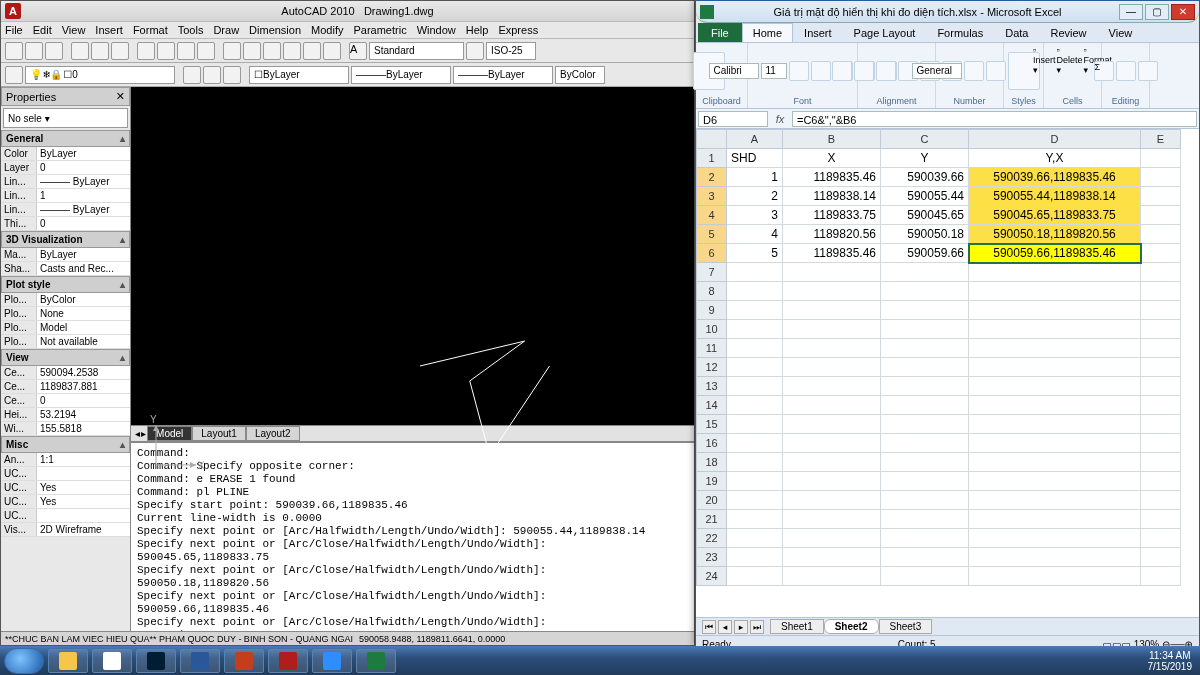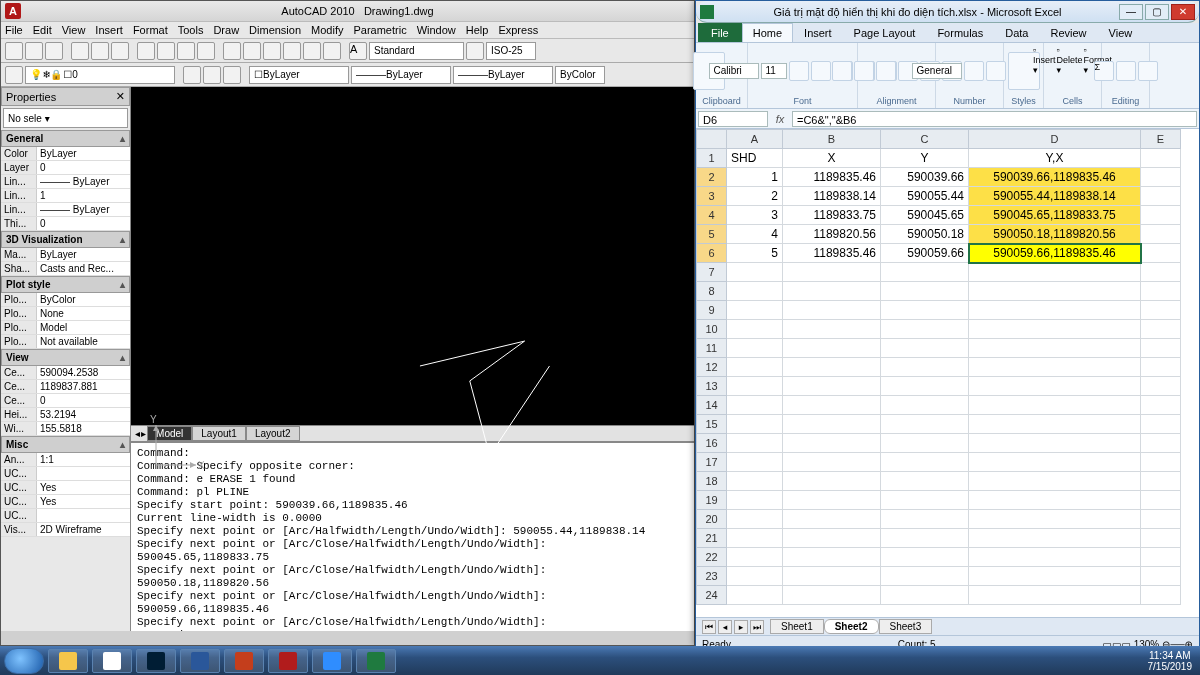--- a/index.html
+++ b/index.html
@@ -290,20 +290,24 @@
 Specify next point or [Arc/Close/Halfwidth/Length/Undo/Width]:
 590045.65,1189833.75
 Specify next point or [Arc/Close/Halfwidth/Length/Undo/Width]:
 590050.18,1189820.56
 Specify next point or [Arc/Close/Halfwidth/Length/Undo/Width]:
 590059.66,1189835.46
 Specify next point or [Arc/Close/Halfwidth/Length/Undo/Width]:
 Command:</div>
     </div>
   </div>
+  <div class="acad-status">
+    <span>**CHUC BAN LAM VIEC HIEU QUA** PHAM QUOC DUY - BINH SON - QUANG NGAI</span>
+    <span>590058.9488, 1189811.6641, 0.0000</span>
+  </div>
 </div>
 
 <div class="excel">
   <div class="ex-title">
     <div class="xl"></div>
     <div class="t">Giá trị mặt độ hiển thị khi đo diện tích.xlsx - Microsoft Excel</div>
     <div class="wbtn">—</div>
     <div class="wbtn">▢</div>
     <div class="wbtn close">✕</div>
   </div>
@@ -532,28 +536,20 @@
           </tr>
           <tr>
             <th class="row">16</th>
             <td></td>
             <td></td>
             <td></td>
             <td></td>
             <td></td>
           </tr>
           <tr>
-            <th class="row">17</th>
-            <td></td>
-            <td></td>
-            <td></td>
-            <td></td>
-            <td></td>
-          </tr>
-          <tr>
             <th class="row">18</th>
             <td></td>
             <td></td>
             <td></td>
             <td></td>
             <td></td>
           </tr>
           <tr>
             <th class="row">19</th>
             <td></td>

